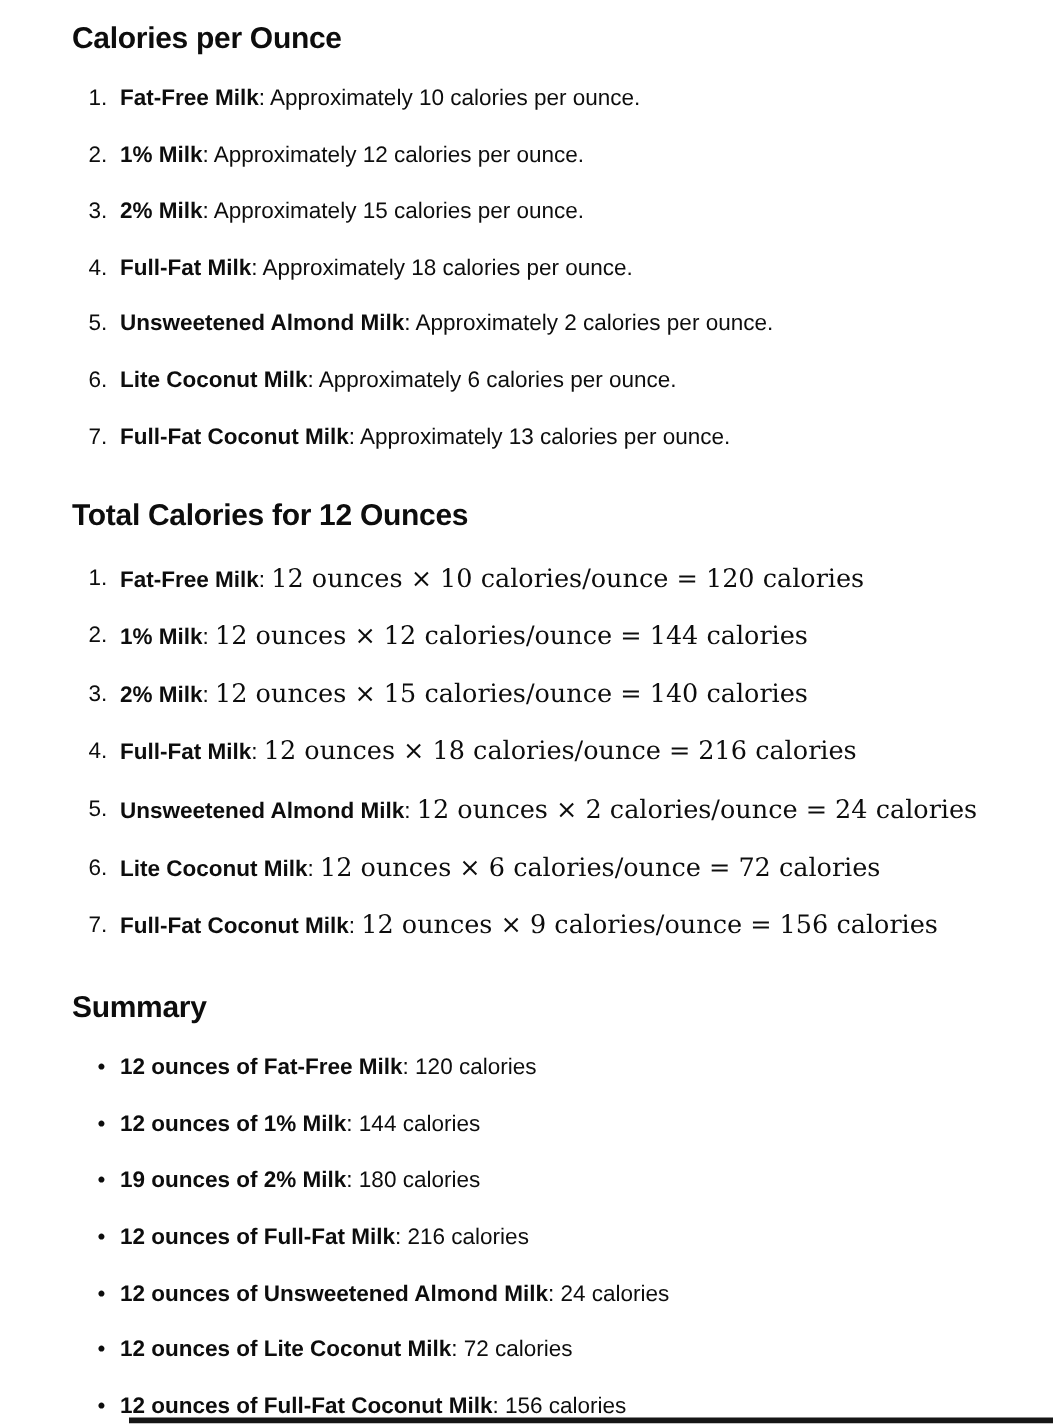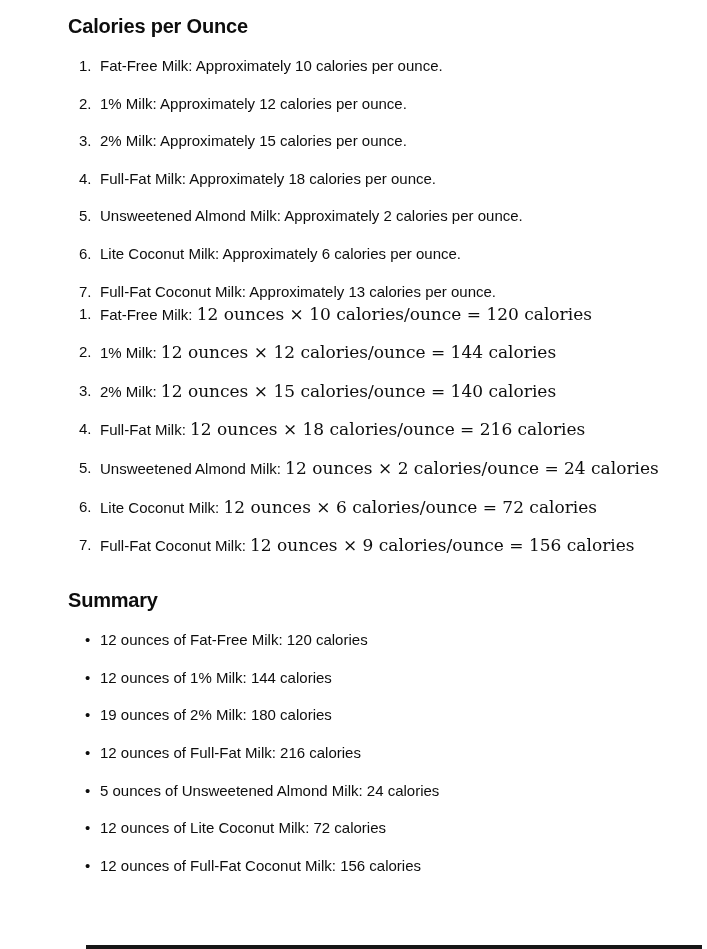--- a/index.html
+++ b/index.html
@@ -4,41 +4,41 @@
 <style>
   html,body { margin:0; padding:0; }
   body {
     width:707px; height:949px;
     background:#ffffff;
     color:#0d0d0d;
     font-family:"Liberation Sans", sans-serif;
     position:relative;
     overflow:hidden;
   }
-  .content { padding:14px 18px 0 68px; }
+  .content { padding:14px 18px 0 48px; }
   h3.section-heading {
     font-size:20px; line-height:25px; font-weight:700;
     letter-spacing:-0.2px;
     margin:30px 0 17px 0;
   }
   h3.section-heading.first { margin-top:0; }
   ol.doc-list, ul.doc-list { list-style:none; margin:0; padding:0; }
   li.item {
     position:relative;
     padding-left:32px;
     font-size:15px;
     line-height:20px;
     margin-bottom:17.6px;
   }
   li.item.math-item { line-height:24px; margin-bottom:13.6px; }
   ol.doc-list li.item:last-child,
   ul.doc-list li.item:last-child { margin-bottom:0; }
   .marker { position:absolute; left:11px; top:0; font-size:15px; }
   .marker.bullet { left:17px; }
-  .lbl { font-weight:400; }
+  .lbl { font-weight:700; }
   .math {
     font-family:"DejaVu Serif", serif;
     font-size:17px;
     margin-top:32px;
   }
   .cutoff-bar {
     position:absolute;
     left:86px; right:5px; bottom:0;
     height:4px;
     background:#161616;
@@ -53,36 +53,37 @@
   <ol class="doc-list">
       <li class="item"><span class="marker">1.</span><span class="lbl">Fat-Free Milk</span><span>: </span><span class="rest">Approximately 10 calories per ounce.</span></li>
       <li class="item"><span class="marker">2.</span><span class="lbl">1% Milk</span><span>: </span><span class="rest">Approximately 12 calories per ounce.</span></li>
       <li class="item"><span class="marker">3.</span><span class="lbl">2% Milk</span><span>: </span><span class="rest">Approximately 15 calories per ounce.</span></li>
       <li class="item"><span class="marker">4.</span><span class="lbl">Full-Fat Milk</span><span>: </span><span class="rest">Approximately 18 calories per ounce.</span></li>
       <li class="item"><span class="marker">5.</span><span class="lbl">Unsweetened Almond Milk</span><span>: </span><span class="rest">Approximately 2 calories per ounce.</span></li>
       <li class="item"><span class="marker">6.</span><span class="lbl">Lite Coconut Milk</span><span>: </span><span class="rest">Approximately 6 calories per ounce.</span></li>
       <li class="item"><span class="marker">7.</span><span class="lbl">Full-Fat Coconut Milk</span><span>: </span><span class="rest">Approximately 13 calories per ounce.</span></li>
     </ol>
 
+  <h3 class="section-heading">Total Calories for 12 Ounces</h3>
   <ol class="doc-list">
       <li class="item math-item"><span class="marker">1.</span><span class="lbl">Fat-Free Milk</span><span>: </span><span class="math">12 ounces × 10 calories/ounce = 120 calories</span></li>
       <li class="item math-item"><span class="marker">2.</span><span class="lbl">1% Milk</span><span>: </span><span class="math">12 ounces × 12 calories/ounce = 144 calories</span></li>
       <li class="item math-item"><span class="marker">3.</span><span class="lbl">2% Milk</span><span>: </span><span class="math">12 ounces × 15 calories/ounce = 140 calories</span></li>
       <li class="item math-item"><span class="marker">4.</span><span class="lbl">Full-Fat Milk</span><span>: </span><span class="math">12 ounces × 18 calories/ounce = 216 calories</span></li>
       <li class="item math-item"><span class="marker">5.</span><span class="lbl">Unsweetened Almond Milk</span><span>: </span><span class="math">12 ounces × 2 calories/ounce = 24 calories</span></li>
       <li class="item math-item"><span class="marker">6.</span><span class="lbl">Lite Coconut Milk</span><span>: </span><span class="math">12 ounces × 6 calories/ounce = 72 calories</span></li>
       <li class="item math-item"><span class="marker">7.</span><span class="lbl">Full-Fat Coconut Milk</span><span>: </span><span class="math">12 ounces × 9 calories/ounce = 156 calories</span></li>
     </ol>
 
   <h3 class="section-heading">Summary</h3>
   <ul class="doc-list">
       <li class="item"><span class="marker bullet">•</span><span class="lbl">12 ounces of Fat-Free Milk</span><span>: </span><span class="rest">120 calories</span></li>
       <li class="item"><span class="marker bullet">•</span><span class="lbl">12 ounces of 1% Milk</span><span>: </span><span class="rest">144 calories</span></li>
       <li class="item"><span class="marker bullet">•</span><span class="lbl">19 ounces of 2% Milk</span><span>: </span><span class="rest">180 calories</span></li>
       <li class="item"><span class="marker bullet">•</span><span class="lbl">12 ounces of Full-Fat Milk</span><span>: </span><span class="rest">216 calories</span></li>
-      <li class="item"><span class="marker bullet">•</span><span class="lbl">5 ounces of Unsweetened Almond Milk</span><span>: </span><span class="rest">24 calories</span></li>
+      <li class="item"><span class="marker bullet">•</span><span class="lbl">12 ounces of Unsweetened Almond Milk</span><span>: </span><span class="rest">24 calories</span></li>
       <li class="item"><span class="marker bullet">•</span><span class="lbl">12 ounces of Lite Coconut Milk</span><span>: </span><span class="rest">72 calories</span></li>
       <li class="item"><span class="marker bullet">•</span><span class="lbl">12 ounces of Full-Fat Coconut Milk</span><span>: </span><span class="rest">156 calories</span></li>
     </ul>
 
 </div>
 
 <div class="cutoff-bar"></div>
 
 </body></html>

